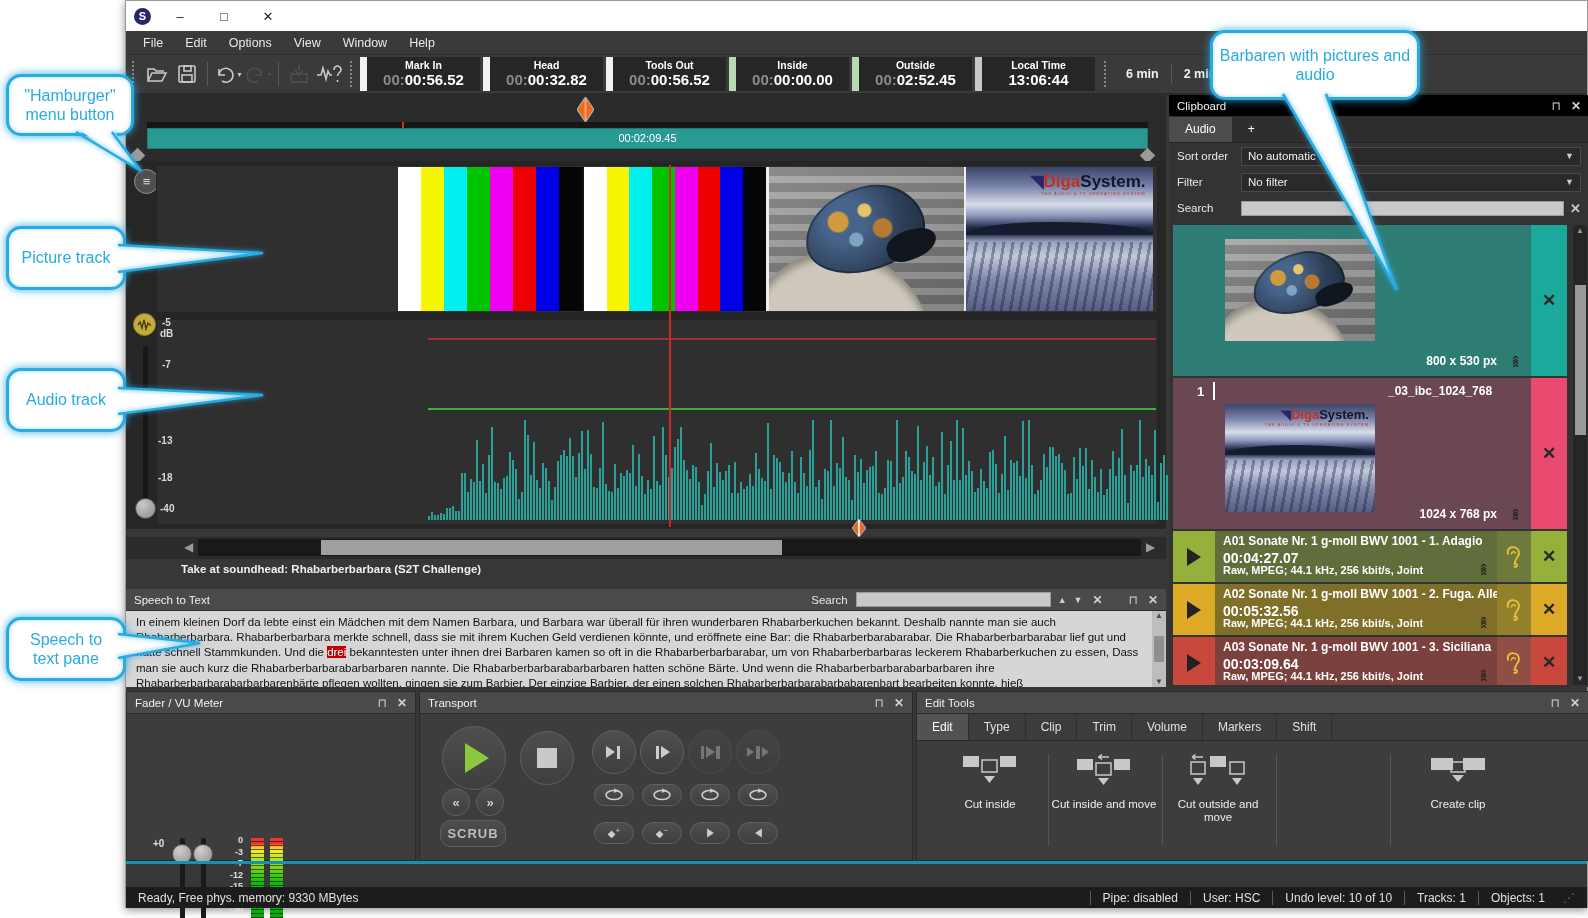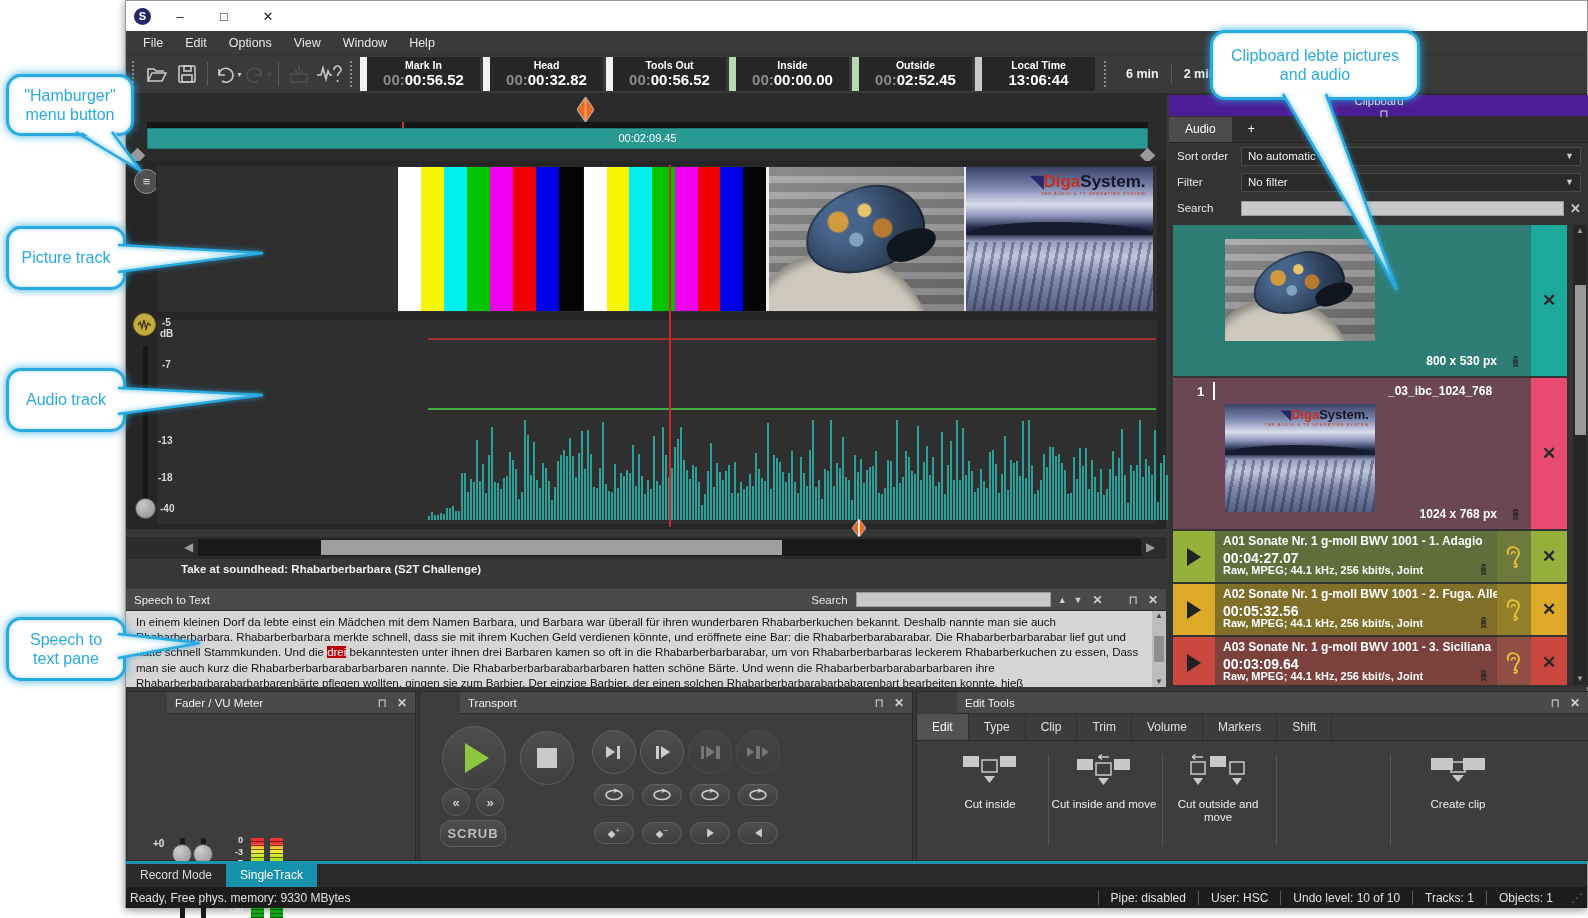--- a/index.html
+++ b/index.html
@@ -125,21 +125,21 @@
   .sarrow { color:#cfcfcf; font-size:9px; margin-left:7px; }
   .speech-body { position:absolute; left:0; top:22px; right:14px; bottom:0; background:#d6d6d6;
       color:#101010; font-size:11.5px; line-height:15.2px; padding:4px 10px; overflow:hidden; }
   .speech-body .hl { background:#c00000; color:#fff; }
   .vscroll { position:absolute; right:0; top:22px; width:14px; bottom:0; background:#bdbdbd;
       display:flex; flex-direction:column; justify-content:space-between; align-items:center; }
   .vscroll span { color:#444; font-size:8px; line-height:10px; }
   .vs-thumb { width:10px; flex:0 0 26px; background:#8f8f8f; margin:1px 0; }
 
   
-  .bpanel { position:absolute; top:690px; height:170px; background:#3d3d3d; border:1px solid #2a2a2a;padding-left:40px; }
+  .bpanel { position:absolute; top:690px; height:170px; background:#3d3d3d; border:1px solid #2a2a2a; }
   .vu-scale { position:absolute; font-size:9px; font-weight:bold; color:#e0e0e0; text-align:right; width:22px; }
   .vubar { position:absolute; width:13px; height:112px; top:146px;
      background:linear-gradient(180deg,#e33 0 5%,#fb3 8%,#ee3 12%,#9d2 22%,#1b1 40%,#090 100%); }
   .vubar::after { content:""; position:absolute; inset:0;
      background:repeating-linear-gradient(0deg, rgba(0,0,0,.55) 0 1px, transparent 1px 4px); }
   .fadecol { position:absolute; width:5px; height:112px; top:146px; background:#191919; border-radius:2px; }
   .fknob { position:absolute; width:20px; height:20px; border-radius:50%;
      background:radial-gradient(circle at 35% 30%, #cfcfcf, #909090); border:1px solid #555; top:152px; }
   .f-scale { position:absolute; font-size:10px; font-weight:bold; color:#e0e0e0; }
 
@@ -203,21 +203,21 @@
   .aud-item .adur { position:absolute; left:50px; top:19px; font-size:14px; font-weight:bold; }
   .aud-item .afmt { position:absolute; left:50px; top:33px; font-size:11px; font-weight:bold; white-space:nowrap; }
   .aud-item .earblock { position:absolute; right:36px; top:0; bottom:0; width:34px; display:flex; align-items:center; justify-content:center; }
 
   
   .tealline { position:absolute; left:0; top:860px; width:100%; height:3px; background:#1792ad; }
   .modetabs { position:absolute; left:0; top:863px; width:100%; height:23px; background:#2b2b2b; display:flex; }
   .modetab { padding:0 14px; line-height:23px; color:#d8d8d8; font-size:12px; }
   .modetab.active { background:#1792ad; color:#fff; }
   .statusbar { position:absolute; left:0; top:886px; width:100%; height:21px; background:#1c1c1c;
-     display:flex; align-items:center; color:#e0e0e0; font-size:12px; padding:0 4px; }
+     display:flex; align-items:center; color:#e0e0e0; font-size:12px; padding:0 12px; }
   .statusbar .sp { flex:1; }
   .st-item { padding:0 12px; border-left:1px solid #5a5a5a; white-space:nowrap; }
 
   
   .callout { position:absolute; background:#fff; border:3px solid #29abe2; border-radius:15px;
      box-shadow:0 0 8px rgba(41,171,226,.95), inset 0 0 4px rgba(41,171,226,.4);
      color:#29abe2; font-size:16px; text-align:center; display:flex; align-items:center;
      justify-content:center; line-height:1.2; z-index:60; padding:4px 6px; }
   #tails { position:absolute; inset:0; width:1588px; height:918px; z-index:61; pointer-events:none; }
   #tails polygon { fill:#fff; }
@@ -854,21 +854,21 @@
         <rect class="f" x="2" y="4" width="22" height="12"></rect>
             <rect class="f" x="34" y="4" width="22" height="12"></rect>
         <rect class="o" x="22" y="8" width="14" height="10"></rect>
         <polygon class="f" points="23,21 35,21 29,28"></polygon>
           </svg></span>
       <div class="lbl">Create clip</div>
     </div>
   </div>
 
   <div class="clipboard">
-    <div class="panelhdr" style="background:#4c1d95;flex-direction:column;">
+    <div class="panelhdr" style="background:#000000;">
       <span>Clipboard</span>
       <span class="sp"></span>
       <span class="hdr-ico">⊓</span>
       <span class="hdr-ico" style="font-weight:bold;">✕</span>
     </div>
     <div class="cb-tabs">
       <div class="cb-tab active">Audio</div>
       <div class="cb-tab">+</div>
     </div>
     <div class="cb-row" style="top:48px;">
@@ -960,41 +960,37 @@
         </div>
       </div>
     <div class="cb-scroll">
       <span>▲</span>
       <span>▼</span>
     </div>
     <div class="cbs-thumb"></div>
   </div>
 
   <div class="tealline"></div>
-  <div class="modetabs">
-    <div class="modetab">Record Mode</div>
-    <div class="modetab active">SingleTrack</div>
-  </div>
   <div class="statusbar">
     <span>Ready, Free phys. memory: 9330 MBytes</span>
     <span class="sp"></span>
     <span class="st-item">Pipe: disabled</span>
     <span class="st-item">User: HSC</span>
     <span class="st-item">Undo level: 10 of 10</span>
     <span class="st-item">Tracks: 1</span>
     <span class="st-item">Objects: 1</span>
     <span style="color:#777; margin-left:6px;">⋰</span>
   </div>
 </div>
 
 <div class="callout" style="left:6px; top:74px; width:128px; height:62px;">"Hamburger" menu button</div>
 <div class="callout" style="left:6px; top:226px; width:120px; height:64px;">Picture track</div>
 <div class="callout" style="left:6px; top:368px; width:120px; height:64px;">Audio track</div>
 <div class="callout" style="left:6px; top:617px; width:120px; height:64px;">Speech to text pane</div>
-<div class="callout" style="left:1210px; top:30px; width:210px; height:70px;">Clipboard lebte pictures and audio</div>
+<div class="callout" style="left:1210px; top:30px; width:210px; height:70px;">Barbaren with pictures and audio</div>
 
 <svg id="tails">
   <polygon points="76,128 112,128 141,171"></polygon>
     <path d="M76,132 L141,171 L112,132"></path>
   <polygon points="118,245 118,272 263,253"></polygon>
     <path d="M118,245 L263,253 L118,272"></path>
   <polygon points="118,388 118,414 263,395"></polygon>
     <path d="M118,388 L263,395 L118,414"></path>
   <polygon points="118,634 118,658 200,643"></polygon>
     <path d="M118,634 L200,643 L118,658"></path>

